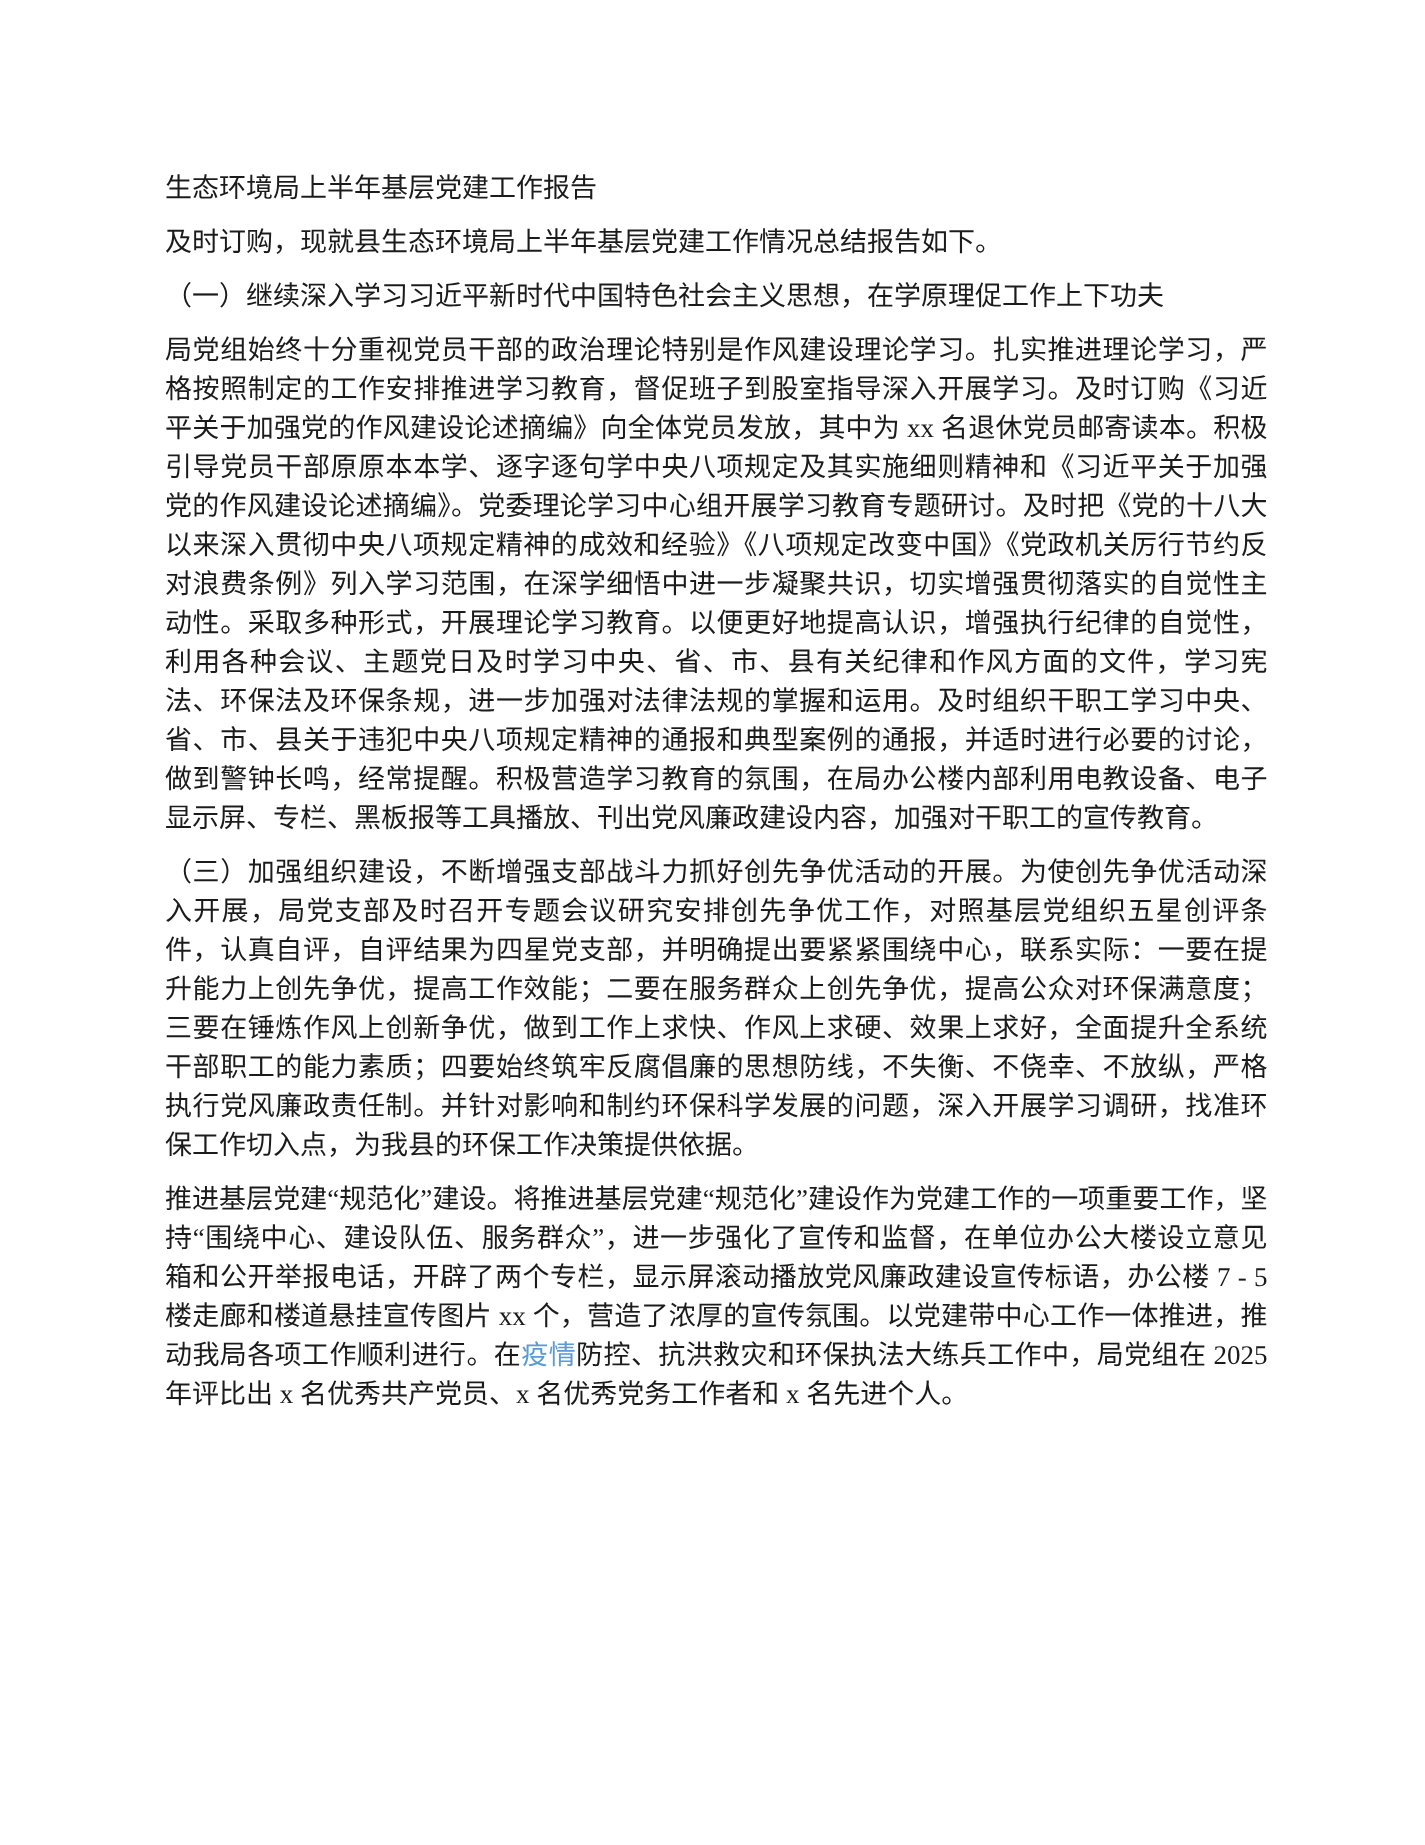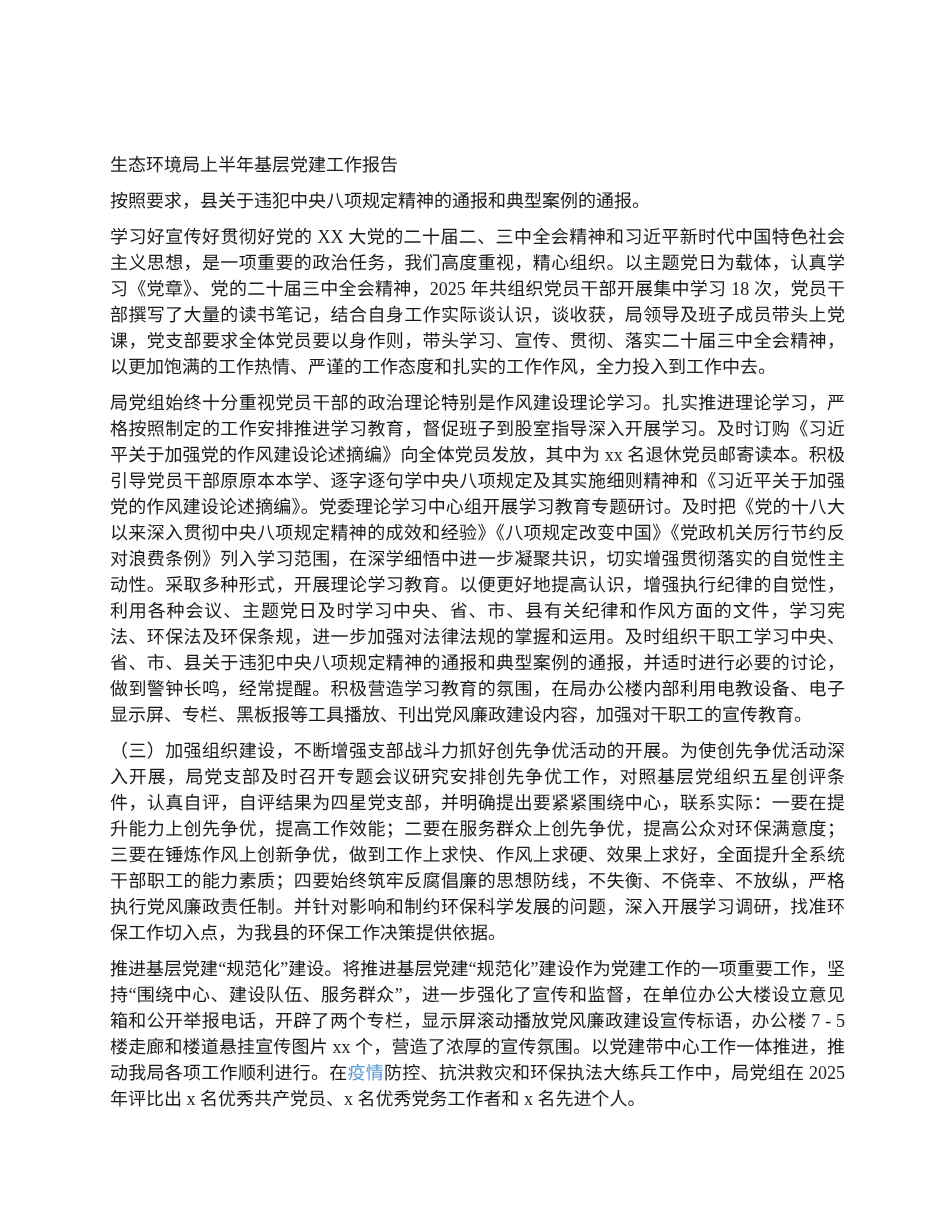--- a/index.html
+++ b/index.html
@@ -10,21 +10,20 @@
   body {
     width: 950px;
     height: 1230px;
     overflow: hidden;
     font-family: "Liberation Serif", "DejaVu Serif", serif;
   }
   .page {
     box-sizing: border-box;
     width: 950px;
     padding: 112px 105px 40px 110px;
-    margin-top: 40px;
   }
   .page p {
     margin: 0 0 10px 0;
     font-size: 18px;
     line-height: 26px;
     color: #1b1b1b;
     text-align: justify;
     text-justify: inter-ideograph;
   }
   .page p.heading-line {
@@ -36,25 +35,25 @@
     cursor: pointer;
   }
 </style>
 </head>
 <body>
 
 <div class="page">
 
   <p class="heading-line">生态环境局上半年基层党建工作报告</p>
 
-  <p class="heading-line">按照要求，县关于违犯中央八项规定精神的通报和典型案例的通报。</p>
+  <p class="heading-line">及时订购，现就县生态环境局上半年基层党建工作情况总结报告如下。</p>
 
 
+  <p class="heading-line">（一）继续深入学习习近平新时代中国特色社会主义思想，在学原理促工作上下功夫</p>
 
-  <p>学习好宣传好贯彻好党的 XX 大党的二十届二、三中全会精神和习近平新时代中国特色社会主义思想，是一项重要的政治任务，我们高度重视，精心组织。以主题党日为载体，认真学习《党章》、党的二十届三中全会精神，2025 年共组织党员干部开展集中学习 18 次，党员干部撰写了大量的读书笔记，结合自身工作实际谈认识，谈收获，局领导及班子成员带头上党课，党支部要求全体党员要以身作则，带头学习、宣传、贯彻、落实二十届三中全会精神，以更加饱满的工作热情、严谨的工作态度和扎实的工作作风，全力投入到工作中去。</p>
 
 
   <p>局党组始终十分重视党员干部的政治理论特别是作风建设理论学习。扎实推进理论学习，严格按照制定的工作安排推进学习教育，督促班子到股室指导深入开展学习。及时订购《习近平关于加强党的作风建设论述摘编》向全体党员发放，其中为 xx 名退休党员邮寄读本。积极引导党员干部原原本本学、逐字逐句学中央八项规定及其实施细则精神和《习近平关于加强党的作风建设论述摘编》。党委理论学习中心组开展学习教育专题研讨。及时把《党的十八大以来深入贯彻中央八项规定精神的成效和经验》《八项规定改变中国》《党政机关厉行节约反对浪费条例》列入学习范围，在深学细悟中进一步凝聚共识，切实增强贯彻落实的自觉性主动性。采取多种形式，开展理论学习教育。以便更好地提高认识，增强执行纪律的自觉性，利用各种会议、主题党日及时学习中央、省、市、县有关纪律和作风方面的文件，学习宪法、环保法及环保条规，进一步加强对法律法规的掌握和运用。及时组织干职工学习中央、省、市、县关于违犯中央八项规定精神的通报和典型案例的通报，并适时进行必要的讨论，做到警钟长鸣，经常提醒。积极营造学习教育的氛围，在局办公楼内部利用电教设备、电子显示屏、专栏、黑板报等工具播放、刊出党风廉政建设内容，加强对干职工的宣传教育。</p>
 
   <p>（三）加强组织建设，不断增强支部战斗力抓好创先争优活动的开展。为使创先争优活动深入开展，局党支部及时召开专题会议研究安排创先争优工作，对照基层党组织五星创评条件，认真自评，自评结果为四星党支部，并明确提出要紧紧围绕中心，联系实际：一要在提升能力上创先争优，提高工作效能；二要在服务群众上创先争优，提高公众对环保满意度；三要在锤炼作风上创新争优，做到工作上求快、作风上求硬、效果上求好，全面提升全系统干部职工的能力素质；四要始终筑牢反腐倡廉的思想防线，不失衡、不侥幸、不放纵，严格执行党风廉政责任制。并针对影响和制约环保科学发展的问题，深入开展学习调研，找准环保工作切入点，为我县的环保工作决策提供依据。</p>
 
   <p><span>推进基层党建“规范化”建设。将推进基层党建“规范化”建设作为党建工作的一项重要工作，坚持“围绕中心、建设队伍、服务群众”，进一步强化了宣传和监督，在单位办公大楼设立意见箱和公开举报电话，开辟了两个专栏，显示屏滚动播放党风廉政建设宣传标语，办公楼 7 - 5 楼走廊和楼道悬挂宣传图片 xx 个，营造了浓厚的宣传氛围。以党建带中心工作一体推进，推动我局各项工作顺利进行。在</span><a class="kw">疫情</a><span>防控、抗洪救灾和环保执法大练兵工作中，局党组在 2025 年评比出 x 名优秀共产党员、x 名优秀党务工作者和 x 名先进个人。</span></p>
 
 </div>
 

